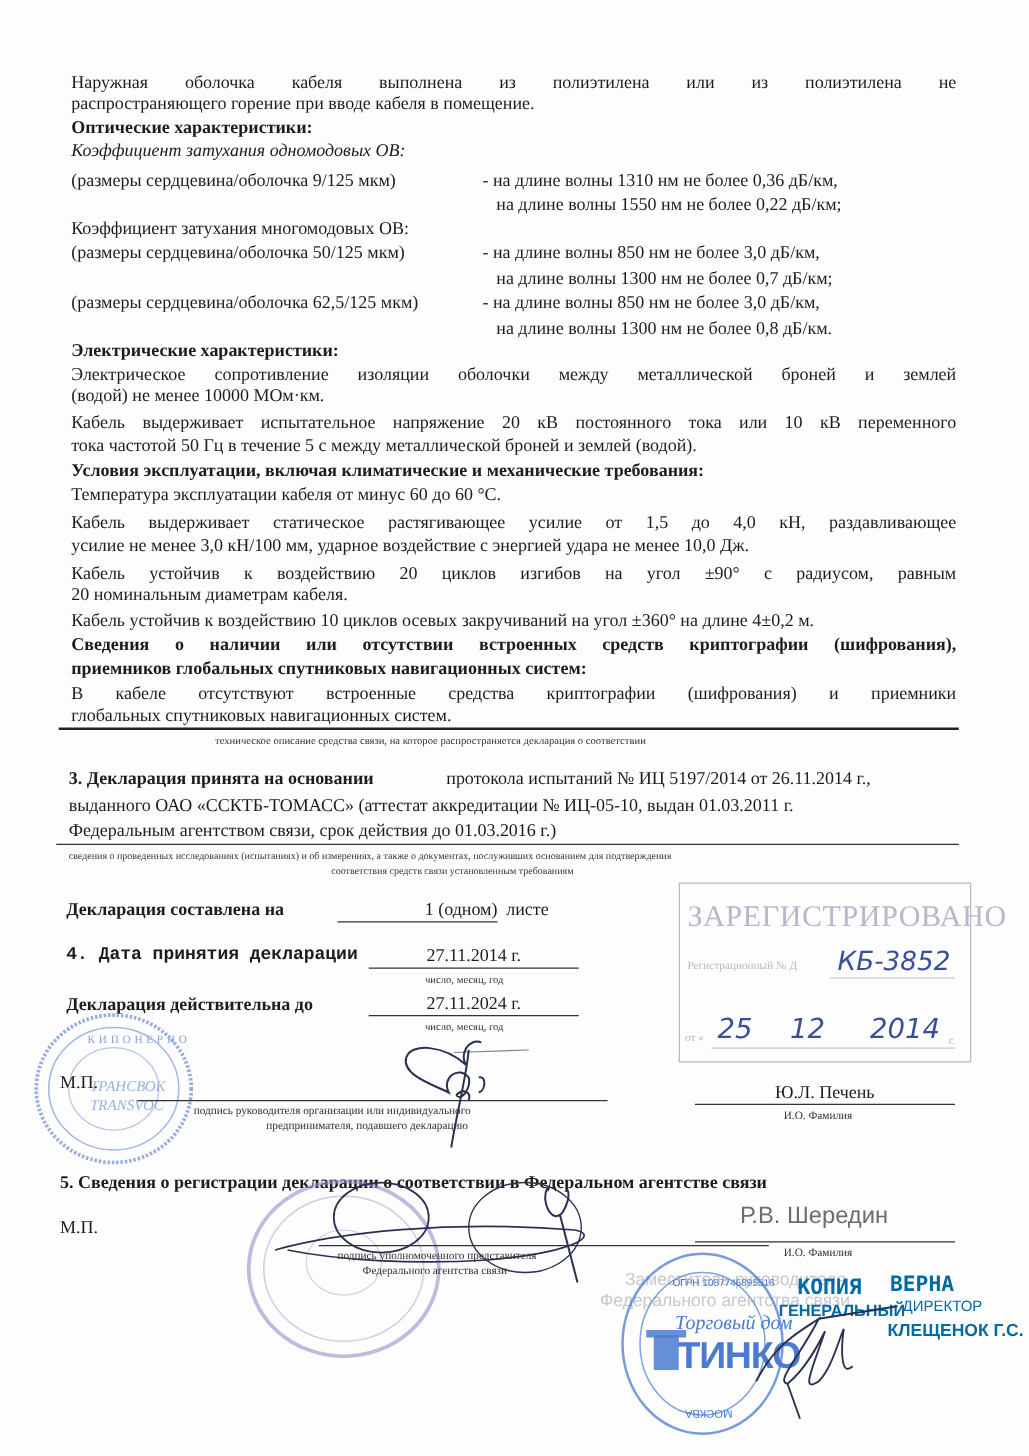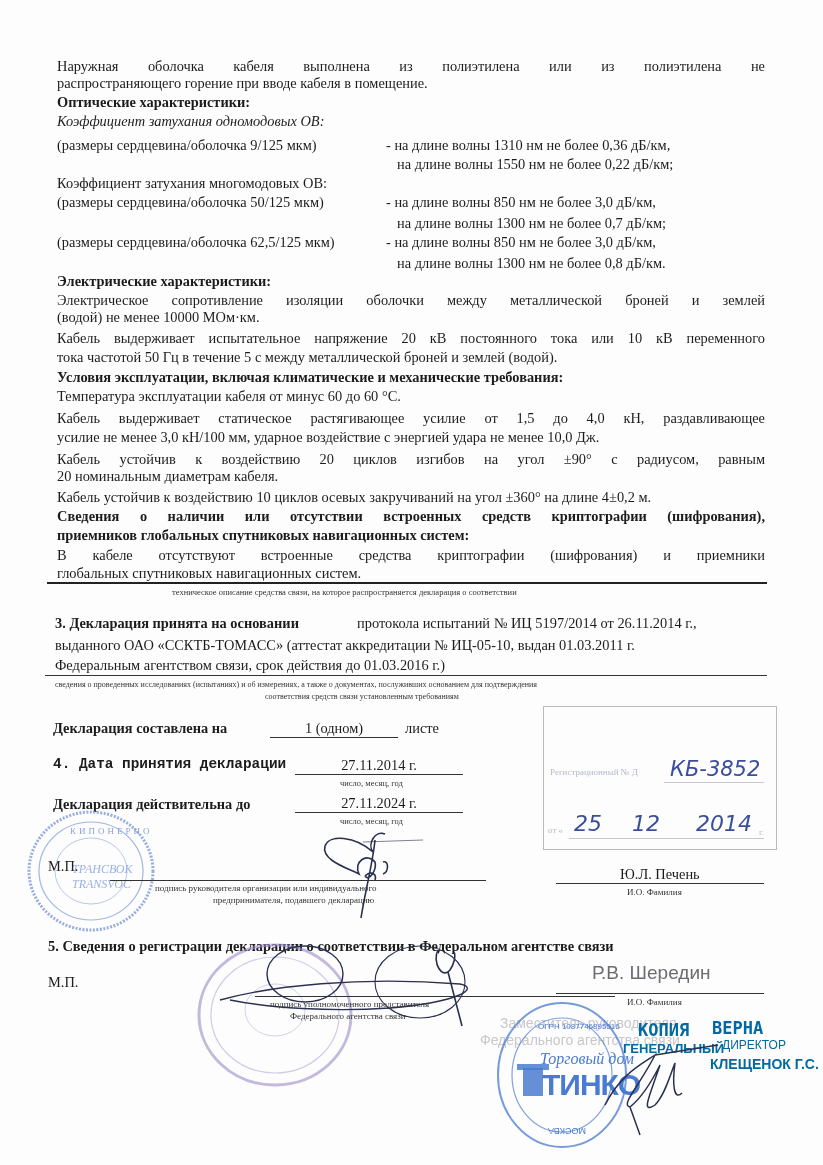--- a/index.html
+++ b/index.html
@@ -57,32 +57,33 @@
 
 <div class="abs t b" style="left:55px;top:615px;text-align:right;">3. Декларация принята на основании</div>
 <div class="abs t" style="left:357px;top:615px;">протокола испытаний № ИЦ 5197/2014 от 26.11.2014 г.,</div>
 <div class="abs t" style="left:55px;top:637px;">выданного ОАО «ССКТБ-ТОМАСС» (аттестат аккредитации № ИЦ-05-10, выдан 01.03.2011 г.</div>
 <div class="abs t" style="left:55px;top:657px;">Федеральным агентством связи, срок действия до 01.03.2016 г.)</div>
 <div class="rule" style="left:45px;top:675px;width:722px;"></div>
 <div class="abs small" style="left:55px;top:680px;font-size:8px;">сведения о проведенных исследованиях (испытаниях) и об измерениях, а также о документах, послуживших основанием для подтверждения</div>
 <div class="abs small" style="left:265px;top:692px;font-size:8px;">соответствия средств связи установленным требованиям</div>
 
 <div class="abs t b" style="left:53px;top:720px;">Декларация составлена на</div>
-<div class="abs t" style="left:270px;top:720px;width:128px;text-align:center;border-bottom:1px solid #333;">1 (одном)</div>
+<div class="abs t" style="left:270px;top:720px;width:128px;text-align:right;border-bottom:1px solid #333;">1 (одном)</div>
 <div class="abs t" style="left:405px;top:720px;">листе</div>
 
 <div class="abs t b" style="left:53px;top:756px;font-family:Liberation Mono, monospace;">4. Дата принятия декларации</div>
 <div class="abs t" style="left:295px;top:757px;width:168px;text-align:center;border-bottom:1px solid #333;">27.11.2014 г.</div>
 <div class="abs small" style="left:340px;top:778px;">число, месяц, год</div>
 
 <div class="abs t b" style="left:53px;top:796px;">Декларация действительна до</div>
 <div class="abs t" style="left:295px;top:795px;width:168px;text-align:center;border-bottom:1px solid #333;">27.11.2024 г.</div>
 <div class="abs small" style="left:340px;top:816px;">число, месяц, год</div>
 
 <div class="reg-box">
+  <div class="abs" style="left:6px;top:14px;font-size:24px;color:#b6b8cc;letter-spacing:0.5px;white-space:nowrap;">ЗАРЕГИСТРИРОВАНО</div>
   <div class="abs" style="left:6px;top:60px;font-size:9px;color:#b6b8cc;white-space:nowrap;">Регистрационный № Д</div>
   <div class="abs" style="left:126px;top:50px;font-size:21px;font-style:italic;color:#3a4e9c;font-family:'DejaVu Sans',sans-serif;white-space:nowrap;">КБ-3852</div>
   <div class="rule" style="left:120px;top:75px;width:100px;border-color:#c8c8d4;"></div>
   <div class="abs" style="left:4px;top:118px;font-size:9px;color:#b6b8cc;">от «</div>
   <div class="abs" style="left:30px;top:104px;font-size:22px;font-style:italic;color:#3a4e9c;font-family:'DejaVu Sans',sans-serif;">25</div>
   <div class="abs" style="left:88px;top:104px;font-size:22px;font-style:italic;color:#3a4e9c;font-family:'DejaVu Sans',sans-serif;">12</div>
   <div class="abs" style="left:152px;top:104px;font-size:22px;font-style:italic;color:#3a4e9c;font-family:'DejaVu Sans',sans-serif;">2014</div>
   <div class="abs" style="left:215px;top:120px;font-size:9px;color:#b6b8cc;">г.</div>
   <div class="rule" style="left:25px;top:131px;width:195px;border-color:#c8c8d4;"></div>
 </div>

